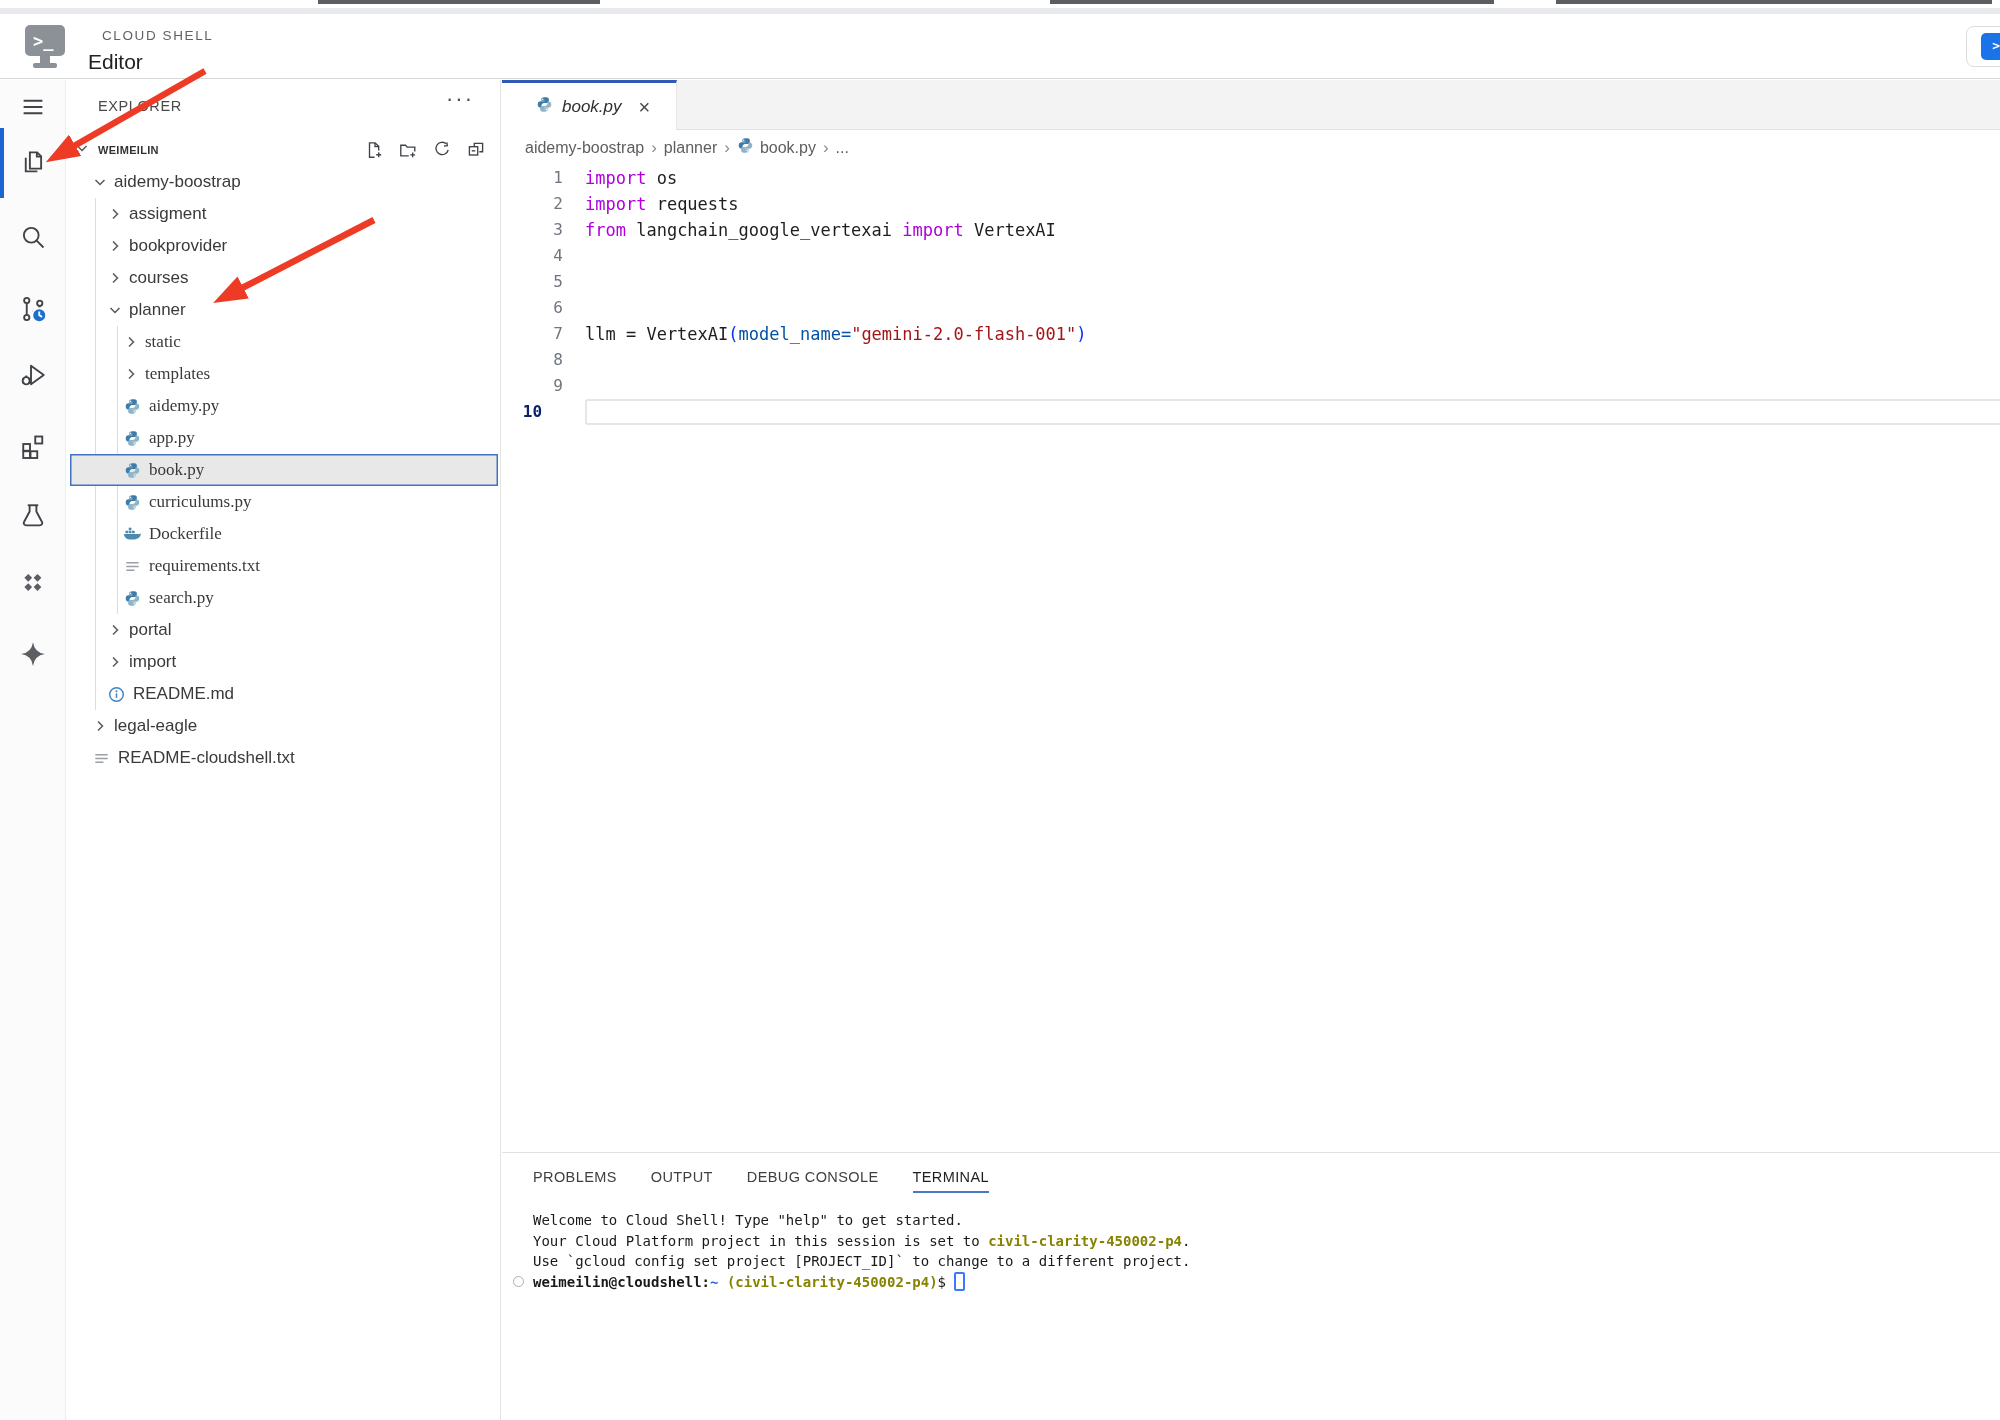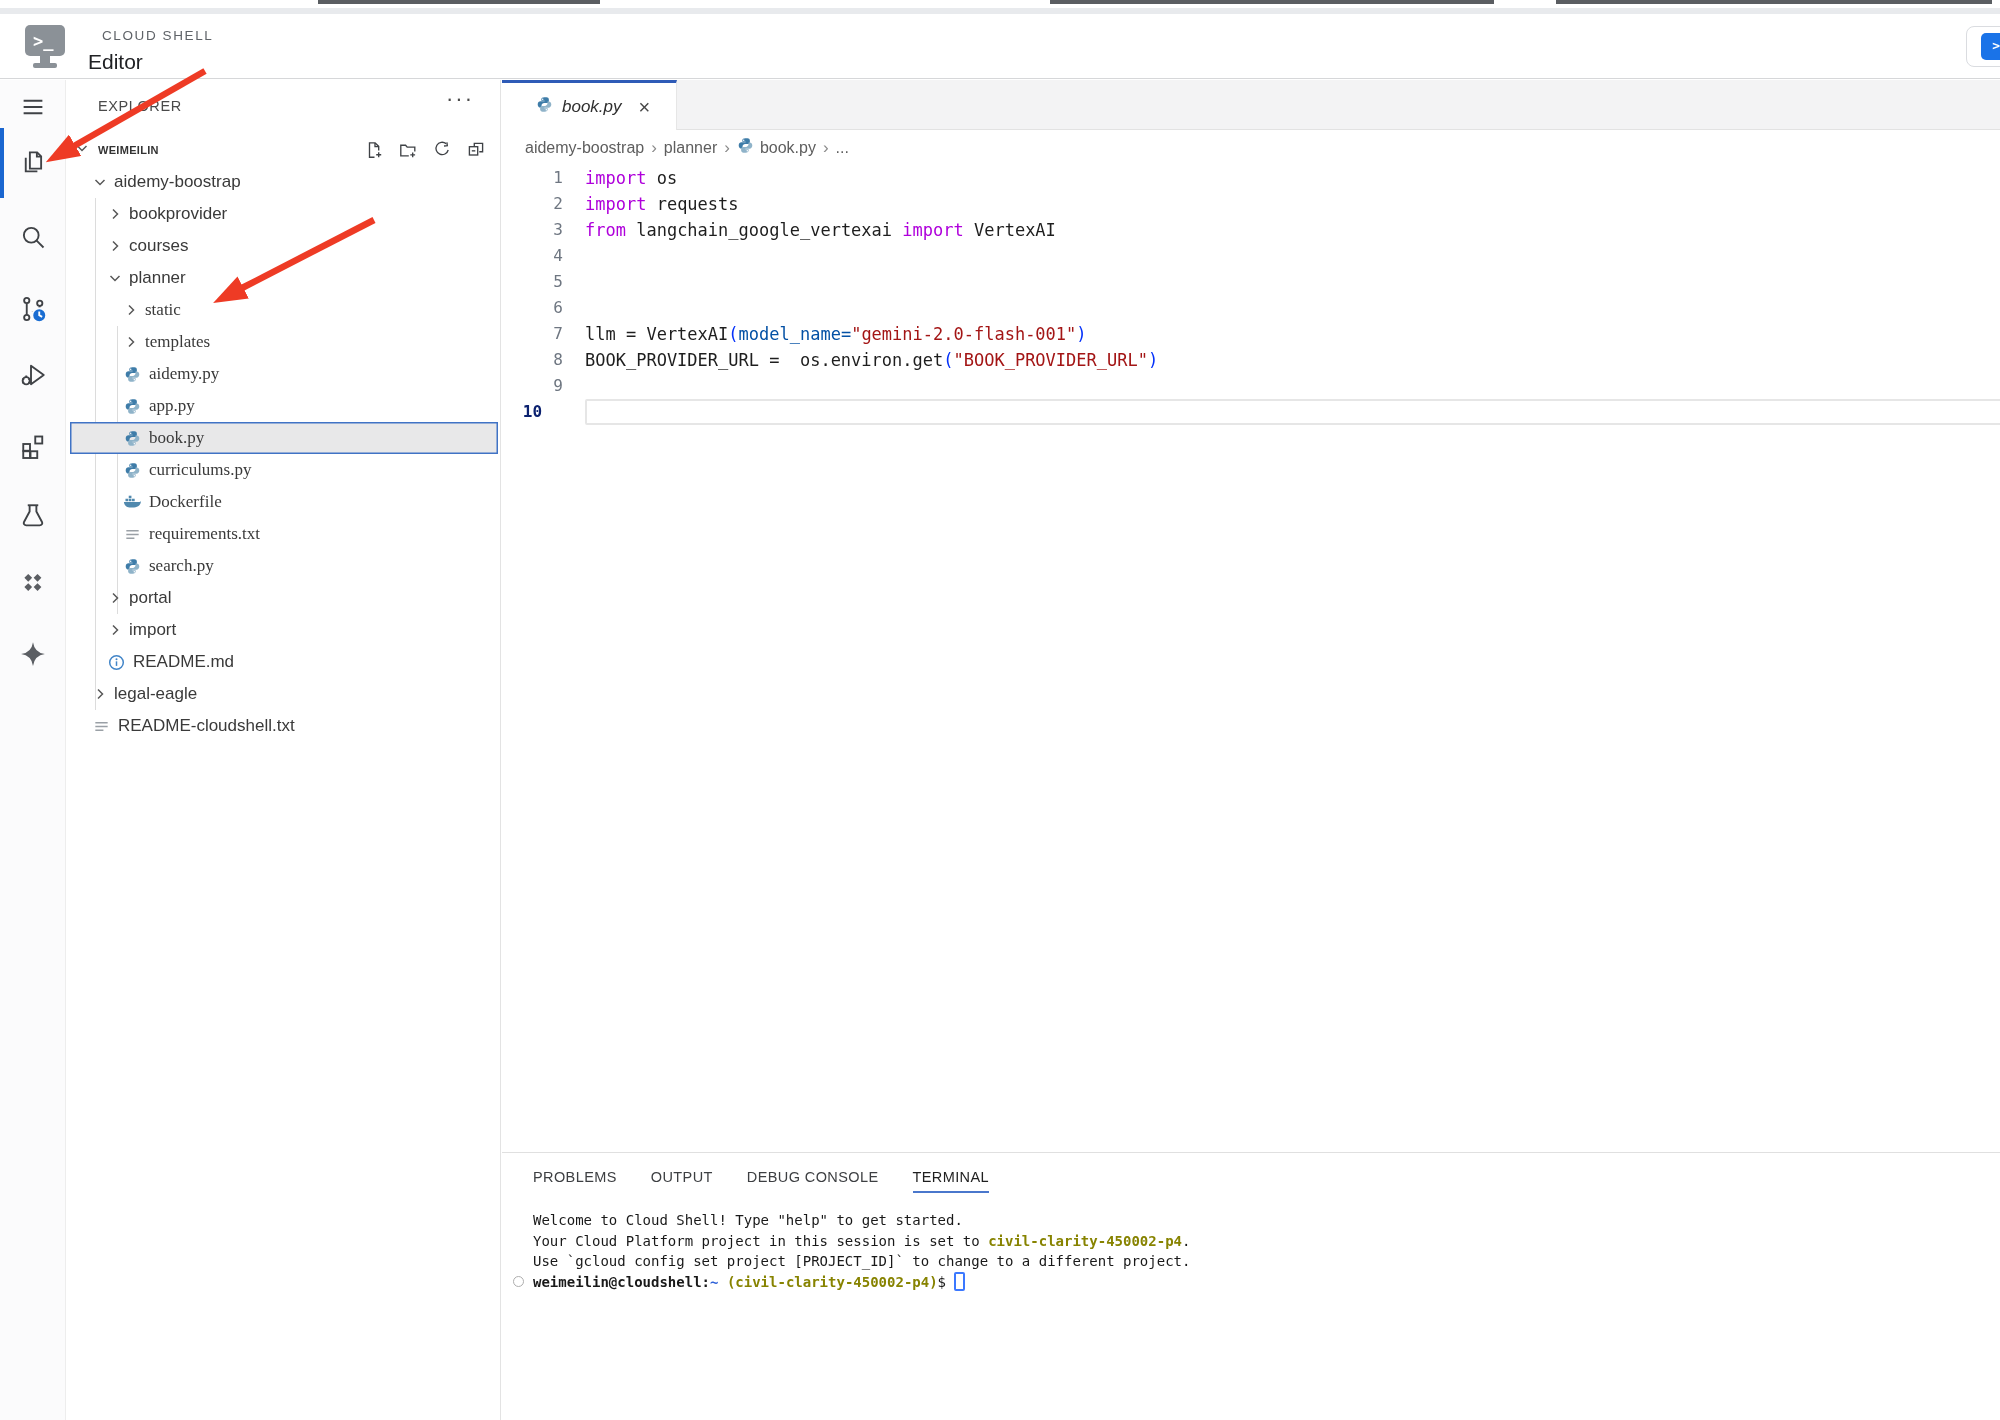--- a/index.html
+++ b/index.html
@@ -199,20 +199,28 @@
               </svg>
             </span>
             <span>aidemy-boostrap</span>
           </div>
           <div class="row pad2">
             <span class="chev">
               <svg xmlns="http://www.w3.org/2000/svg" fill="none" stroke="#585858" stroke-width="1.5" width="16" height="16" viewBox="0 0 16 16">
                 <path d="M6 3.5l4.5 4.5L6 12.5"></path>
               </svg>
             </span>
+            <span>assigment</span>
+          </div>
+          <div class="row pad2">
+            <span class="chev">
+              <svg xmlns="http://www.w3.org/2000/svg" fill="none" stroke="#585858" stroke-width="1.5" width="16" height="16" viewBox="0 0 16 16">
+                <path d="M6 3.5l4.5 4.5L6 12.5"></path>
+              </svg>
+            </span>
             <span>bookprovider</span>
           </div>
           <div class="row pad2">
             <span class="chev">
               <svg xmlns="http://www.w3.org/2000/svg" fill="none" stroke="#585858" stroke-width="1.5" width="16" height="16" viewBox="0 0 16 16">
                 <path d="M6 3.5l4.5 4.5L6 12.5"></path>
               </svg>
             </span>
             <span>courses</span>
           </div>
@@ -419,21 +427,20 @@
           </div>
           <div class="code-line">
             <span class="ln">6</span>
           </div>
           <div class="code-line">
             <span class="ln">7</span>
             <span class="ctext"><span class="tk-pl">llm = VertexAI</span><span class="tk-br">(</span><span class="tk-pm">model_name=</span><span class="tk-st">"gemini-2.0-flash-001"</span><span class="tk-br">)</span></span>
           </div>
           <div class="code-line">
             <span class="ln">8</span>
-            <span class="ctext"><span class="tk-pl">BOOK_PROVIDER_URL =  os.environ.get</span><span class="tk-br">(</span><span class="tk-st">"BOOK_PROVIDER_URL"</span><span class="tk-br">)</span></span>
           </div>
           <div class="code-line">
             <span class="ln">9</span>
             <span class="ctext"></span>
           </div>
           <div class="code-line">
             <div class="curline"></div>
             <span class="ln active">10</span>
             <span class="ctext"></span>
           </div>

